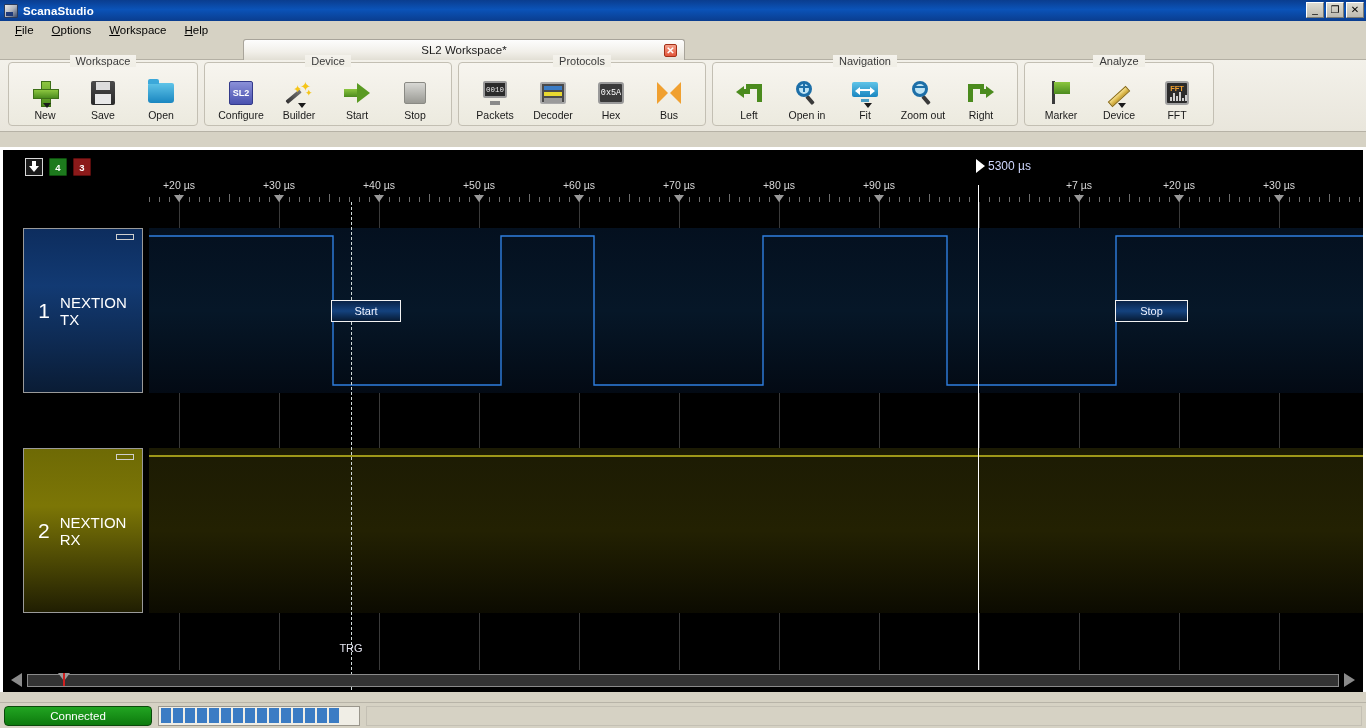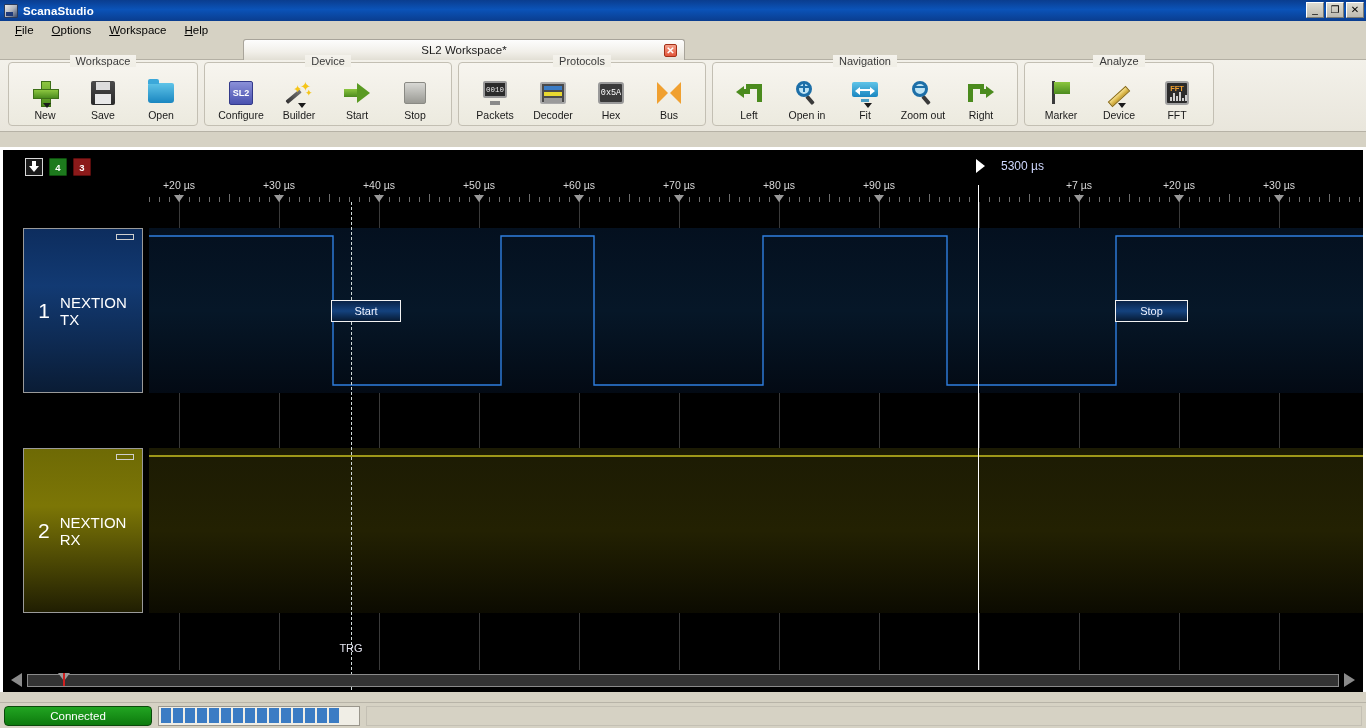--- a/index.html
+++ b/index.html
@@ -202,21 +202,21 @@
     position: absolute; bottom: 0px; transform: translateX(-50%);
     width: 0; height: 0; border-left: 5px solid transparent;
     border-right: 5px solid transparent; border-top: 7px solid #9a9a9a;
   }
   .vgrid { position: absolute; top: 52px; bottom: 22px; width: 1px; background: #3a3a3a; }
 
   .cursor-line {
     position: absolute; top: 35px; bottom: 22px; width: 1px; background: #ffffff; z-index: 12;
   }
   .cursor-flag {
-    position: absolute; top: 9px; z-index: 13; display: flex; align-items: center; gap: 16px;
+    position: absolute; top: 9px; z-index: 13; display: flex; align-items: center; gap: 3px;
   }
   .cursor-flag .tri {
     width: 0; height: 0; border-top: 7px solid transparent;
     border-bottom: 7px solid transparent; border-left: 9px solid #fff;
   }
   .cursor-flag .txt { color: #cfd8ff; font-size: 12px; white-space: nowrap; }
 
   .trg-line {
     position: absolute; top: 52px; height: 578px; width: 0;
     border-left: 1px dashed #cfd8d8; z-index: 12;

